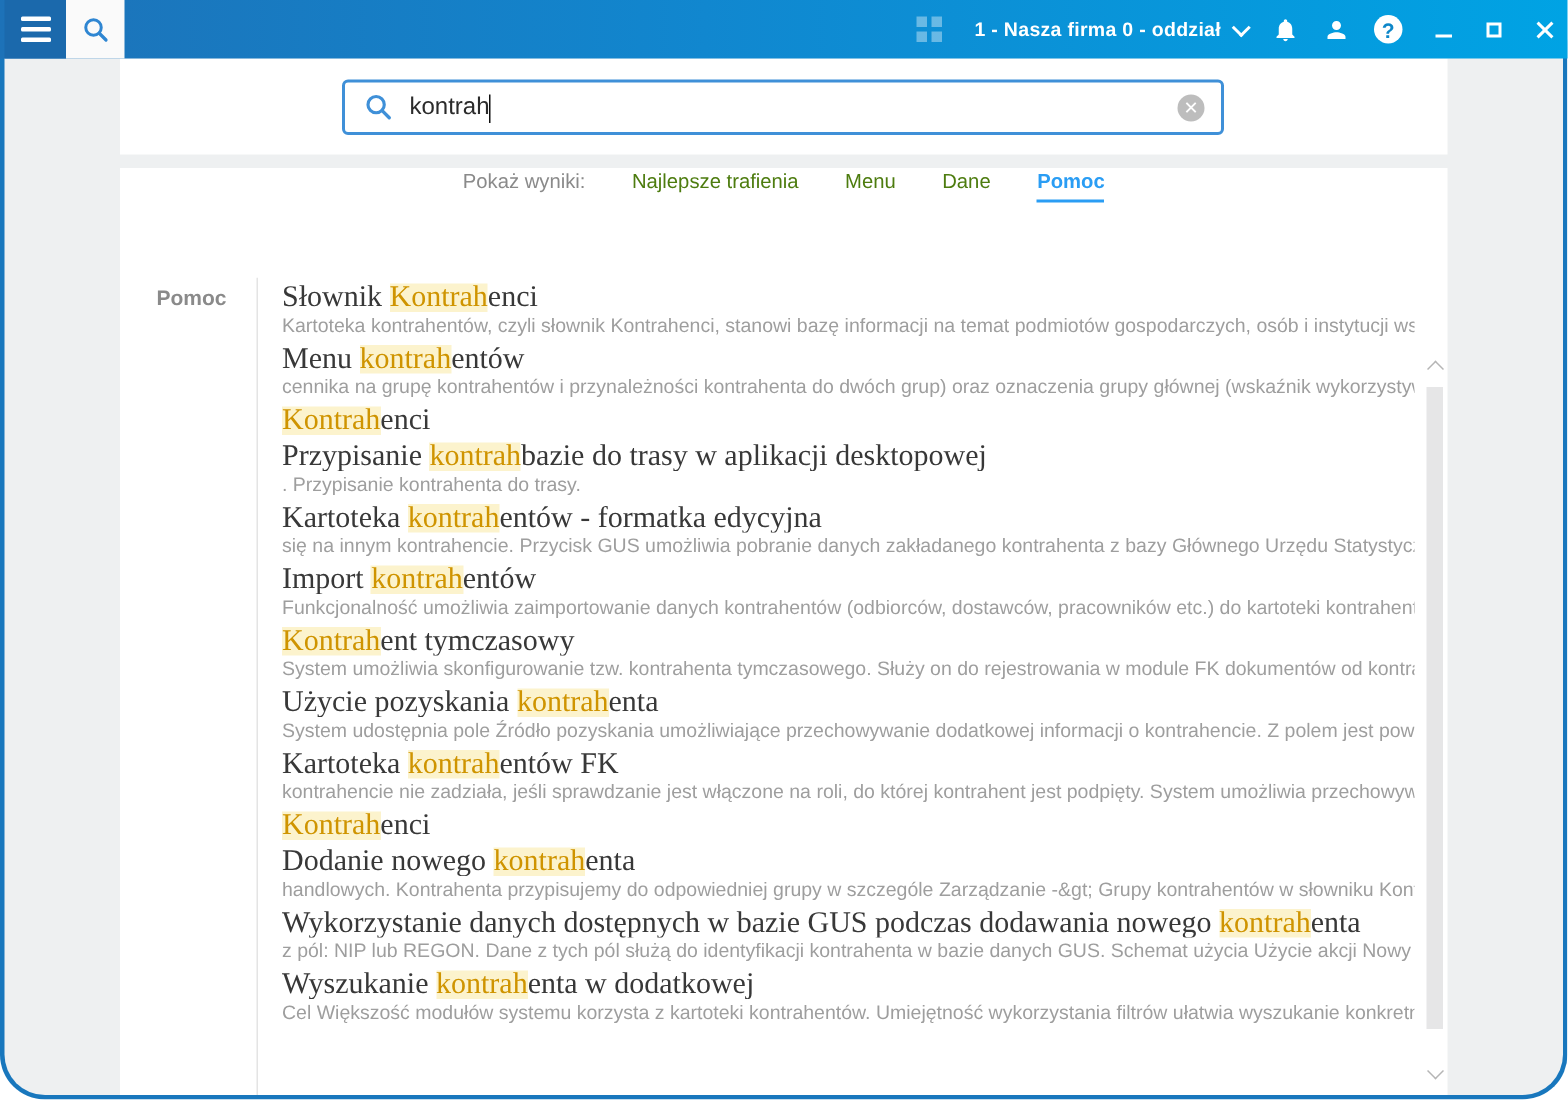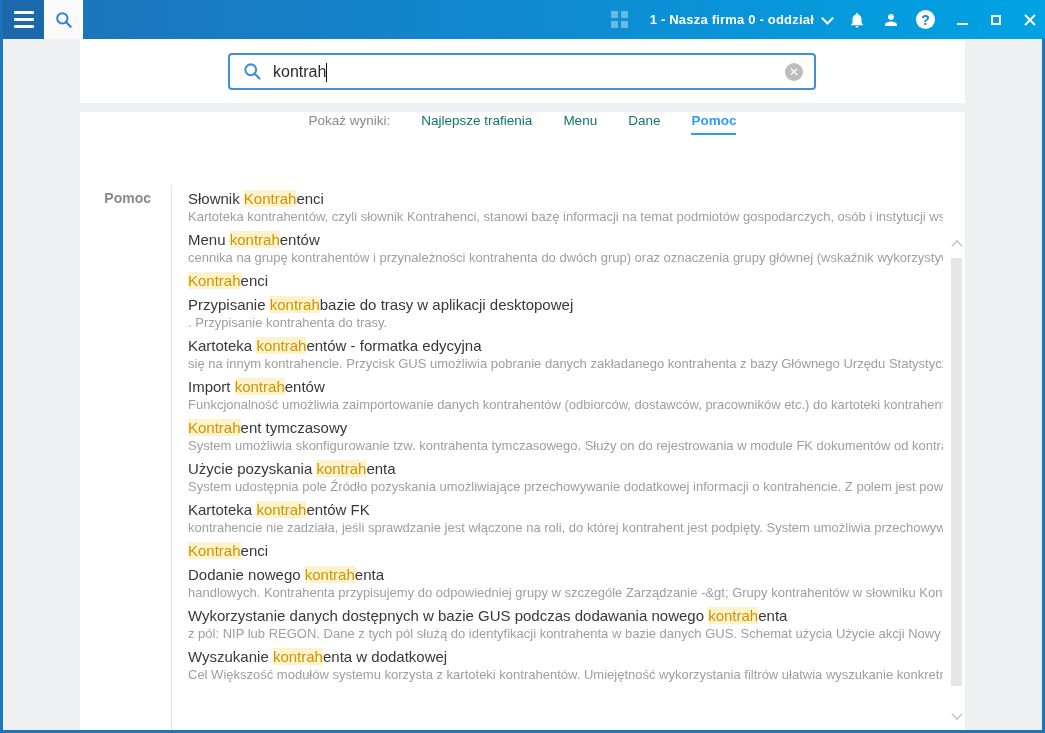--- a/index.html
+++ b/index.html
@@ -1,17 +1,17 @@
 <!DOCTYPE html>
 <html><head>
 <meta charset="utf-8">
 <style>
   html,body{margin:0;padding:0;}
   body{width:1045px;height:733px;overflow:hidden;font-family:"Liberation Sans","DejaVu Sans",sans-serif;}
-  .app{position:absolute;inset:0;background:#eef0f1;border-left:3px solid #1877bd;border-right:3px solid #1877bd;border-bottom:3px solid #1877bd;box-sizing:border-box;}
+  .app{position:absolute;inset:0;background:#eef0f1;border-left:3px solid #1877bd;border-right:3px solid #1877bd;border-bottom:3px solid #1877bd;box-sizing:border-box;border-radius:30px;}
 
   
   .topbar{position:absolute;left:-3px;right:-3px;top:0;height:39px;background:linear-gradient(90deg,#1d72b8 0%,#1187cf 45%,#00a3e4 100%);z-index:5;}
   .hamburger{position:absolute;left:3px;top:0;width:41px;height:39px;background:#1b69ac;display:flex;flex-direction:column;justify-content:center;align-items:center;gap:4px;cursor:pointer;}
   .hamburger span{display:block;width:20px;height:3px;background:#fff;border-radius:1px;}
   .tab-search{position:absolute;left:44px;top:0;width:39px;height:39px;background:#fafafa;display:flex;align-items:center;justify-content:center;}
   .right-cluster{position:absolute;right:8px;top:0;height:39px;display:flex;align-items:center;}
   .grid-icon{display:grid;grid-template-columns:7px 7px;grid-gap:3px;margin-right:22px;}
   .grid-icon i{width:7px;height:7px;background:rgba(255,255,255,0.38);}
   .company{color:#fff;font-size:13px;font-weight:bold;letter-spacing:.2px;display:flex;align-items:center;cursor:pointer;}
@@ -31,29 +31,29 @@
   .search-box{position:absolute;left:148px;top:14px;width:588px;height:37px;border:2px solid #3f90d8;border-radius:4px;box-sizing:border-box;background:#fff;display:flex;align-items:center;}
   .search-box .mag{margin-left:12px;flex:0 0 auto;}
   .search-box input{flex:1;border:none;outline:none;margin-left:10px;font-size:16px;color:#2b2b2b;font-family:inherit;background:transparent;padding:0;}
   .caret{position:absolute;left:96px;top:8px;width:1px;height:19px;background:#111;}
   .clear-btn{flex:0 0 auto;width:18px;height:18px;border-radius:50%;background:#bdbdbd;color:#fff;display:flex;align-items:center;justify-content:center;font-size:12px;font-weight:bold;margin-right:11px;cursor:pointer;line-height:1;}
 
   
   .panel-results{position:absolute;left:77px;top:112px;width:885px;bottom:0;background:#fff;}
   .filter-row{position:absolute;top:1px;left:0;right:0;display:flex;justify-content:center;align-items:baseline;gap:31px;font-size:13.5px;}
   .filter-label{color:#8a8a8a;}
-  .tab{color:#0f766e;cursor:pointer;padding-bottom:5px;}
+  .tab{color:#4d7c0f;cursor:pointer;padding-bottom:5px;}
   .tab.active{color:#2a9df4;font-weight:bold;border-bottom:2px solid #2a9df4;}
 
   .list-area{position:absolute;left:0;right:0;top:73px;bottom:0;overflow:hidden;}
   .cat-col{position:absolute;left:0;top:0;bottom:0;width:92px;border-right:1px solid #e4e4e4;box-sizing:border-box;}
   .cat-label{margin-top:5px;text-align:right;padding-right:20px;font-size:14px;font-weight:bold;color:#8a8a8a;}
   .rows{position:absolute;left:108px;right:22px;top:4px;bottom:0;overflow:hidden;}
   .row{margin-bottom:5px;cursor:pointer;}
-  .row-title{font-size:15px;line-height:19px;color:#383838;white-space:nowrap;overflow:hidden;}
+  .row-title{font-size:20px;line-height:19px;color:#383838;white-space:nowrap;overflow:hidden;font-family:Liberation Serif, serif;}
   .row-title .hl{color:#cf9400;background:#fcf3cd;}
   .row-sub{font-size:13px;line-height:17px;color:#9e9e9e;white-space:nowrap;overflow:hidden;}
 
   
   .sb{position:absolute;right:2px;top:55px;bottom:8px;width:12px;}
   .sb-chev{position:absolute;left:2px;width:7px;height:7px;border-left:1.6px solid #b5b5b5;border-top:1.6px solid #b5b5b5;cursor:pointer;}
   .sb-up{top:2px;transform:rotate(45deg);}
   .sb-down{bottom:4px;transform:rotate(225deg);}
   .sb-thumb{position:absolute;left:0;top:18px;width:11px;height:428px;background:#e6e6e7;cursor:grab;}
 

